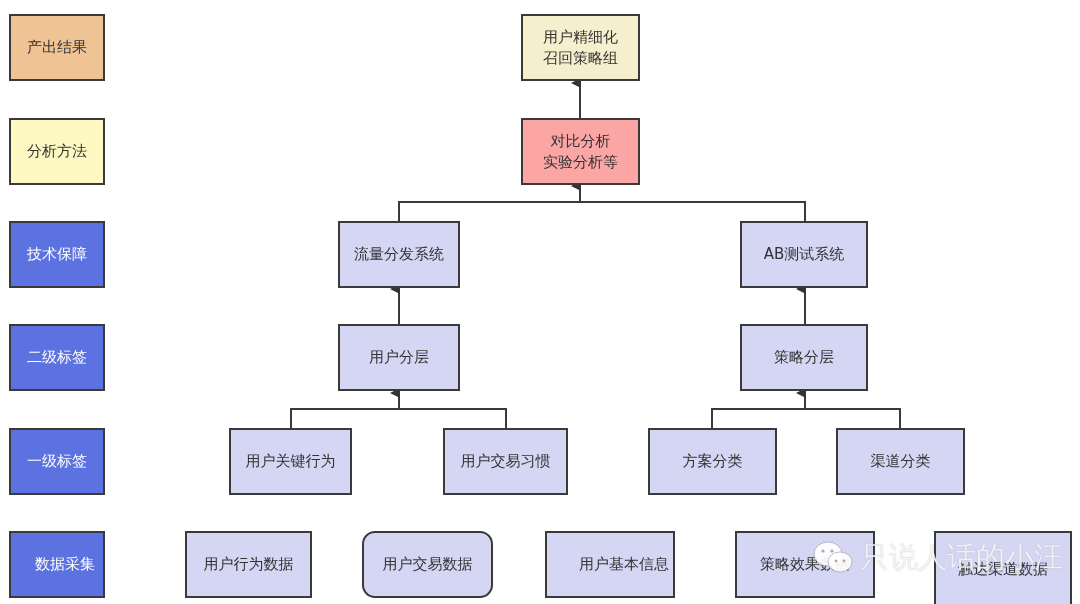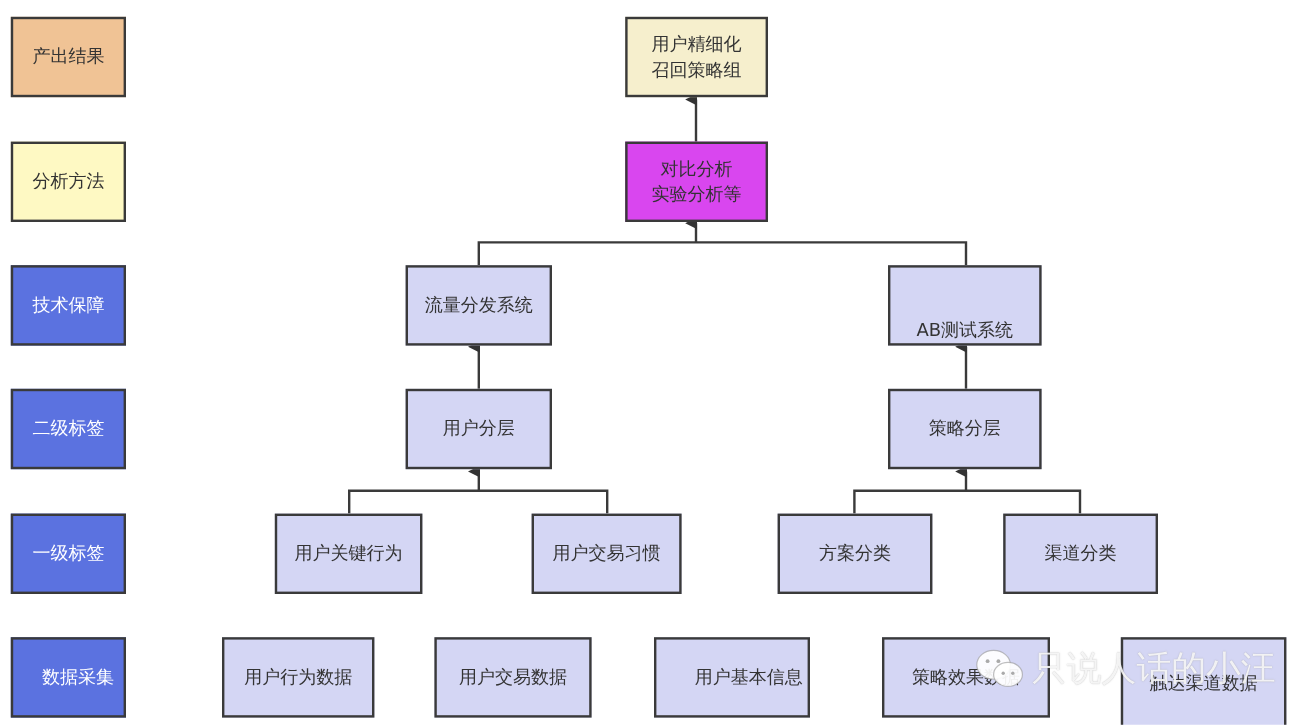--- a/index.html
+++ b/index.html
@@ -6,21 +6,21 @@
     body { width: 1080px; height: 604px; position: relative; overflow: hidden;
            font-family: "DejaVu Sans", "Liberation Sans", sans-serif; }
     .box { position: absolute; box-sizing: border-box; border: 2px solid #3a3a3a;
            display: flex; align-items: center; justify-content: center; text-align: center;
            font-size: 15px; color: #333333; line-height: 21px; }
     .lbl { left: 9px; width: 96px; height: 67px; }
     .l-orange { background: #f0c395; }
     .l-green { background: #fef9c3; }
     .l-blue { background: #5b72e0; color: #ffffff; }
     .n-yellow { background: #f6efcd; }
-    .n-green { background: #d946ef; }
+    .n-green { background: #fca5a5; }
     .n-lav { background: #d4d6f4; }
     svg#wires { position: absolute; left: 0; top: 0; }
     .line2 { display: block; }
     .watermark { position: absolute; left: 812px; top: 538px; display: flex; align-items: center;
                  color: rgba(255,255,255,0.85); font-size: 29px; pointer-events: none;
                  text-shadow: 0 0 1px rgba(120,120,120,0.6); }
     .wm-icon { width: 42px; height: 36px; margin-right: 6px; }
   </style>
 </head>
 <body>
@@ -79,21 +79,21 @@
 <div class="box n-green" style="left:521px; top:118px; width:119px; height:67px;">
   <div>
     <span class="line2">对比分析</span>
     <span class="line2">实验分析等</span>
   </div>
 </div>
 
 <div class="box n-lav" style="left:338px; top:221px; width:122px; height:67px;">
     <span>流量分发系统</span>
   </div>
-<div class="box n-lav" style="left:740px; top:221px; width:128px; height:67px;align-items:flex-end;">
+<div class="box n-lav" style="left:740px; top:221px; width:128px; height:67px;">
     <span>AB测试系统</span>
   </div>
 
 <div class="box n-lav" style="left:338px; top:324px; width:122px; height:67px;">
     <span>用户分层</span>
   </div>
 <div class="box n-lav" style="left:740px; top:324px; width:128px; height:67px;">
     <span>策略分层</span>
   </div>
 
@@ -106,21 +106,21 @@
 <div class="box n-lav" style="left:648px; top:428px; width:129px; height:67px;">
     <span>方案分类</span>
   </div>
 <div class="box n-lav" style="left:836px; top:428px; width:129px; height:67px;">
     <span>渠道分类</span>
   </div>
 
 <div class="box n-lav" style="left:185px; top:531px; width:127px; height:67px;">
     <span>用户行为数据</span>
   </div>
-<div class="box n-lav" style="left:362px; top:531px; width:131px; height:67px;">
+<div class="box n-lav" style="left:362px; top:531px; width:131px; height:67px;border-radius:13px;">
     <span>用户交易数据</span>
   </div>
 <div class="box n-lav" style="left:545px; top:531px; width:130px; height:67px;padding-left:28px;">
     <span>用户基本信息</span>
   </div>
 <div class="box n-lav" style="left:735px; top:531px; width:140px; height:67px;">
     <span>策略效果数据</span>
   </div>
 <div class="box n-lav" style="left:934px; top:531px; width:138px; height:77px;">
     <span>触达渠道数据</span>

